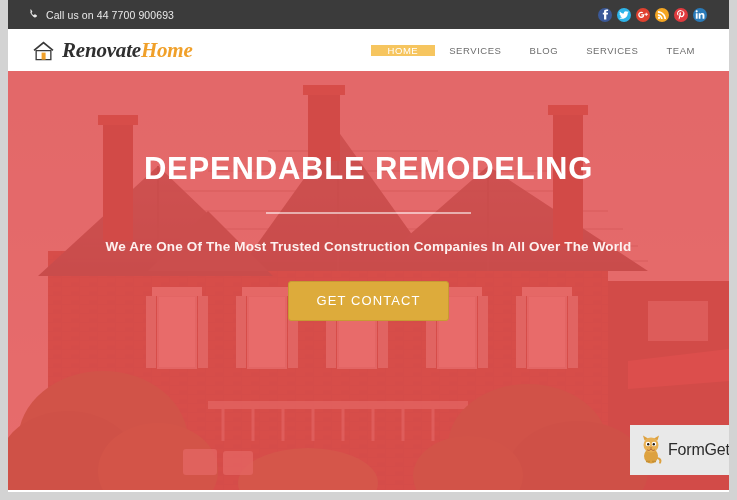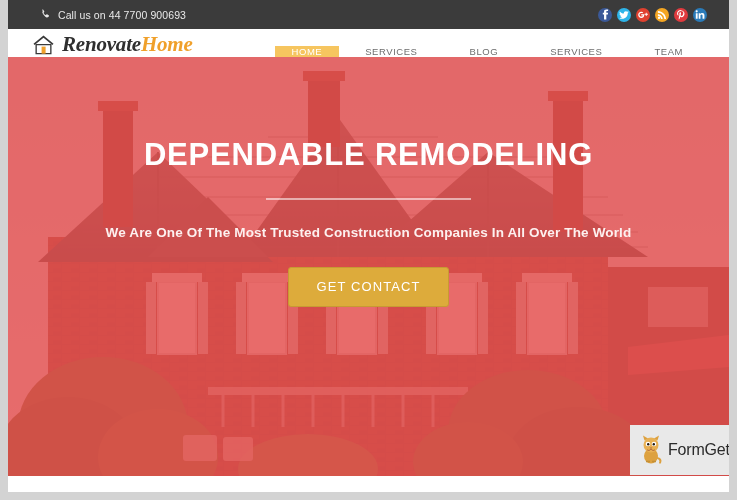--- a/index.html
+++ b/index.html
@@ -18,21 +18,21 @@
   }
 
   
   .topbar {
     position:relative;
     height:29px;
     background:#3b3b3b;
     display:flex;
     align-items:center;
     justify-content:space-between;
-    padding:0 10px 0 32px;
+    padding:0 10px 0 20px;
   }
   .topbar-left { display:flex; align-items:center; gap:7px; }
   .phone-icon {
     width:11px; height:11px;
     display:inline-block; position:relative;
     color:#e8e8e8;
     line-height:1;
     font-size:11px;
   }
   .topbar-text {
@@ -48,24 +48,24 @@
     color:#fff; font-size:8px; font-weight:bold;
     line-height:1;
     font-family:"Liberation Serif", serif;
     cursor:pointer;
   }
   .social svg { display:block; }
 
   
   .header {
     position:relative;
-    height:28px;
+    height:42px;
     background:#ffffff;
     display:flex;
-    align-items:flex-end;
+    align-items:center;
     justify-content:space-between;
   }
   .logo-wrap {
     display:flex; align-items:center; gap:7px;
     padding-left:24px;
   }
   .house-icon { width:23px; height:21px; display:block; }
   .logo-text {
     font-family:"Liberation Serif", serif;
     font-size:21px;
@@ -73,21 +73,21 @@
     font-style:italic;
     letter-spacing:-0.2px;
     white-space:nowrap;
   }
   .logo-text .a { color:#2f2f2f; }
   .logo-text .b { color:#f0a02a; }
 
   .nav { display:flex; align-items:stretch; padding-right:20px; }
   .nav-item {
     display:flex; align-items:center; justify-content:center;
-    padding:0 26px;
+    padding:0 14px;
     font-size:9.5px;
     letter-spacing:0.55px;
     color:#6d6d6d;
     white-space:nowrap;
     cursor:pointer;
     height:100%;
   }
   .nav-item.active {
     background:#f6c55f;
     color:#ffffff;

